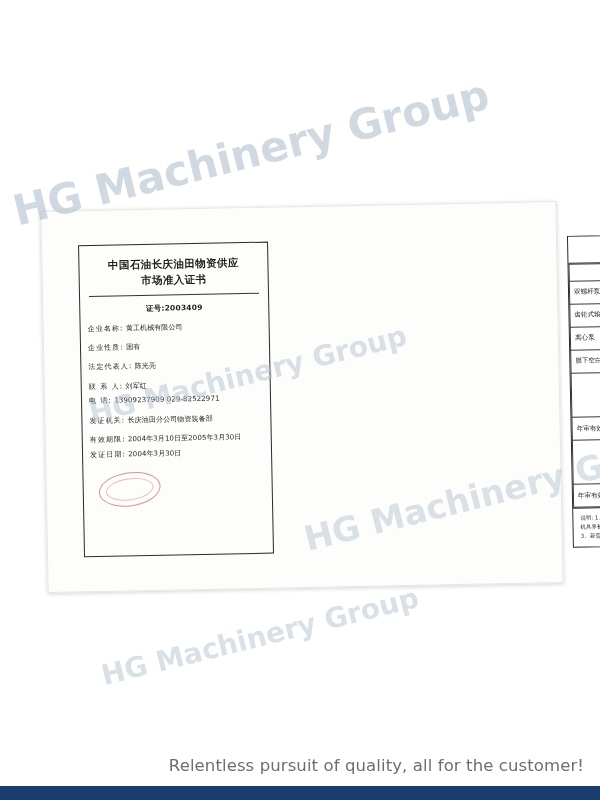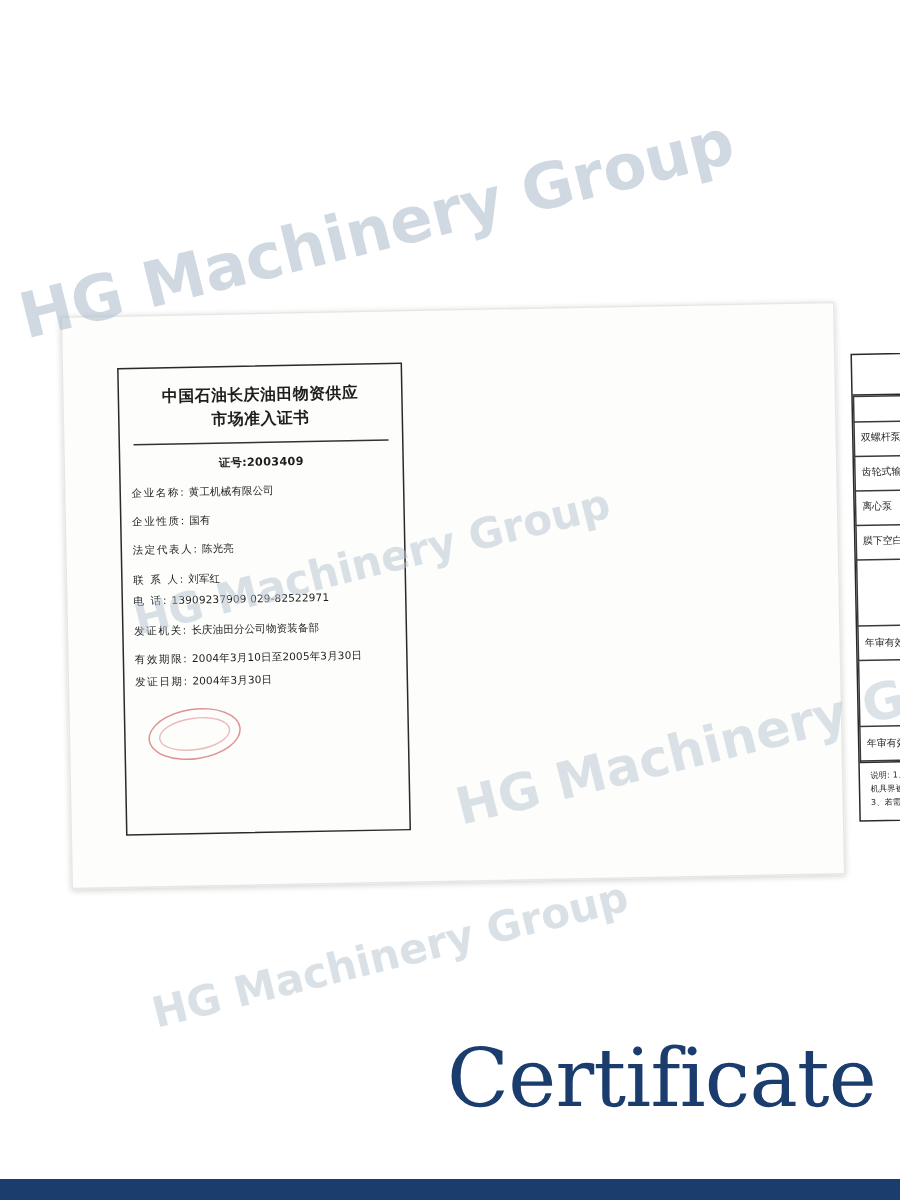--- a/index.html
+++ b/index.html
@@ -333,15 +333,15 @@
 </div>
 
 <div class="watermark-layer">
   <div class="wm wm-1">HG Machinery Group</div>
   <div class="wm wm-2">HG Machinery Group</div>
   <div class="wm wm-3">HG Machinery Group</div>
   <div class="wm wm-4">HG Machinery Group</div>
 </div>
 
 <div class="banner">
-  <div class="banner-title">Certificate</div>
+  <div class="banner-sub">Relentless pursuit of quality, all for the customer!</div>
   <div class="banner-rule"></div>
 </div>
 
 </body></html>

